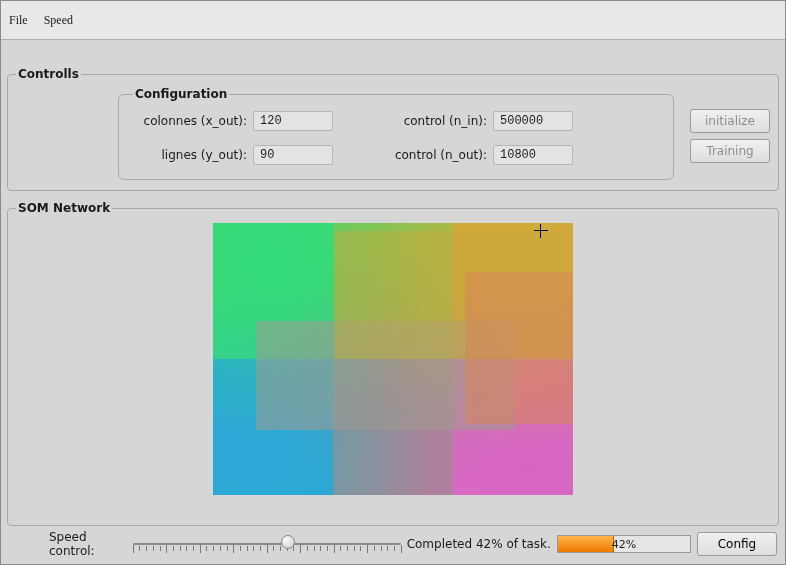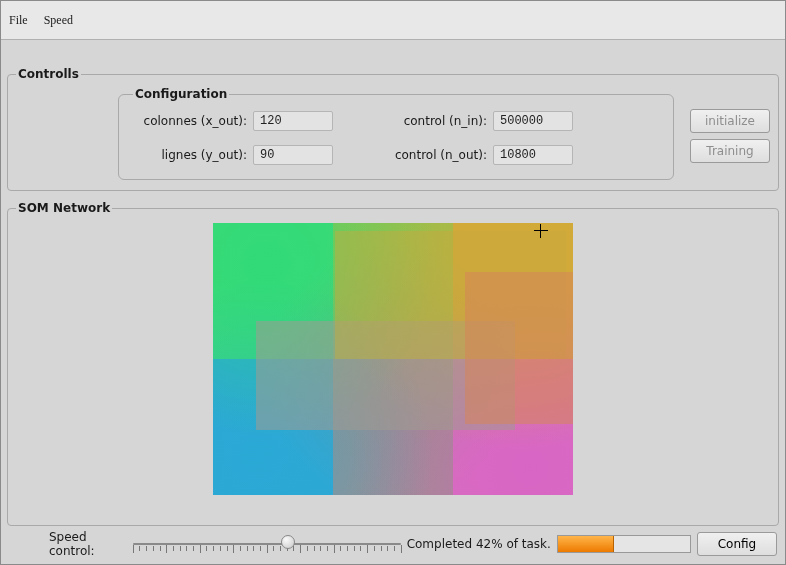--- a/index.html
+++ b/index.html
@@ -281,17 +281,18 @@
             <span style="left: 97.5%;"></span>
             <span class="major" style="left: 100%;"></span>
           </div>
         <div class="slider-track"></div>
         <div class="slider-thumb" id="slider-thumb" style="left: calc(58% - 7px);"></div>
       </div>
     </div>
     <span class="status-text">Completed 42% of task.</span>
     <div class="progress">
       <div class="progress-fill" id="progress-fill" style="width: 42%;"></div>
+      <div class="progress-label">42%</div>
     </div>
     <button class="btn">Config</button>
   </div>
 
 </div>
 
 </body></html>

